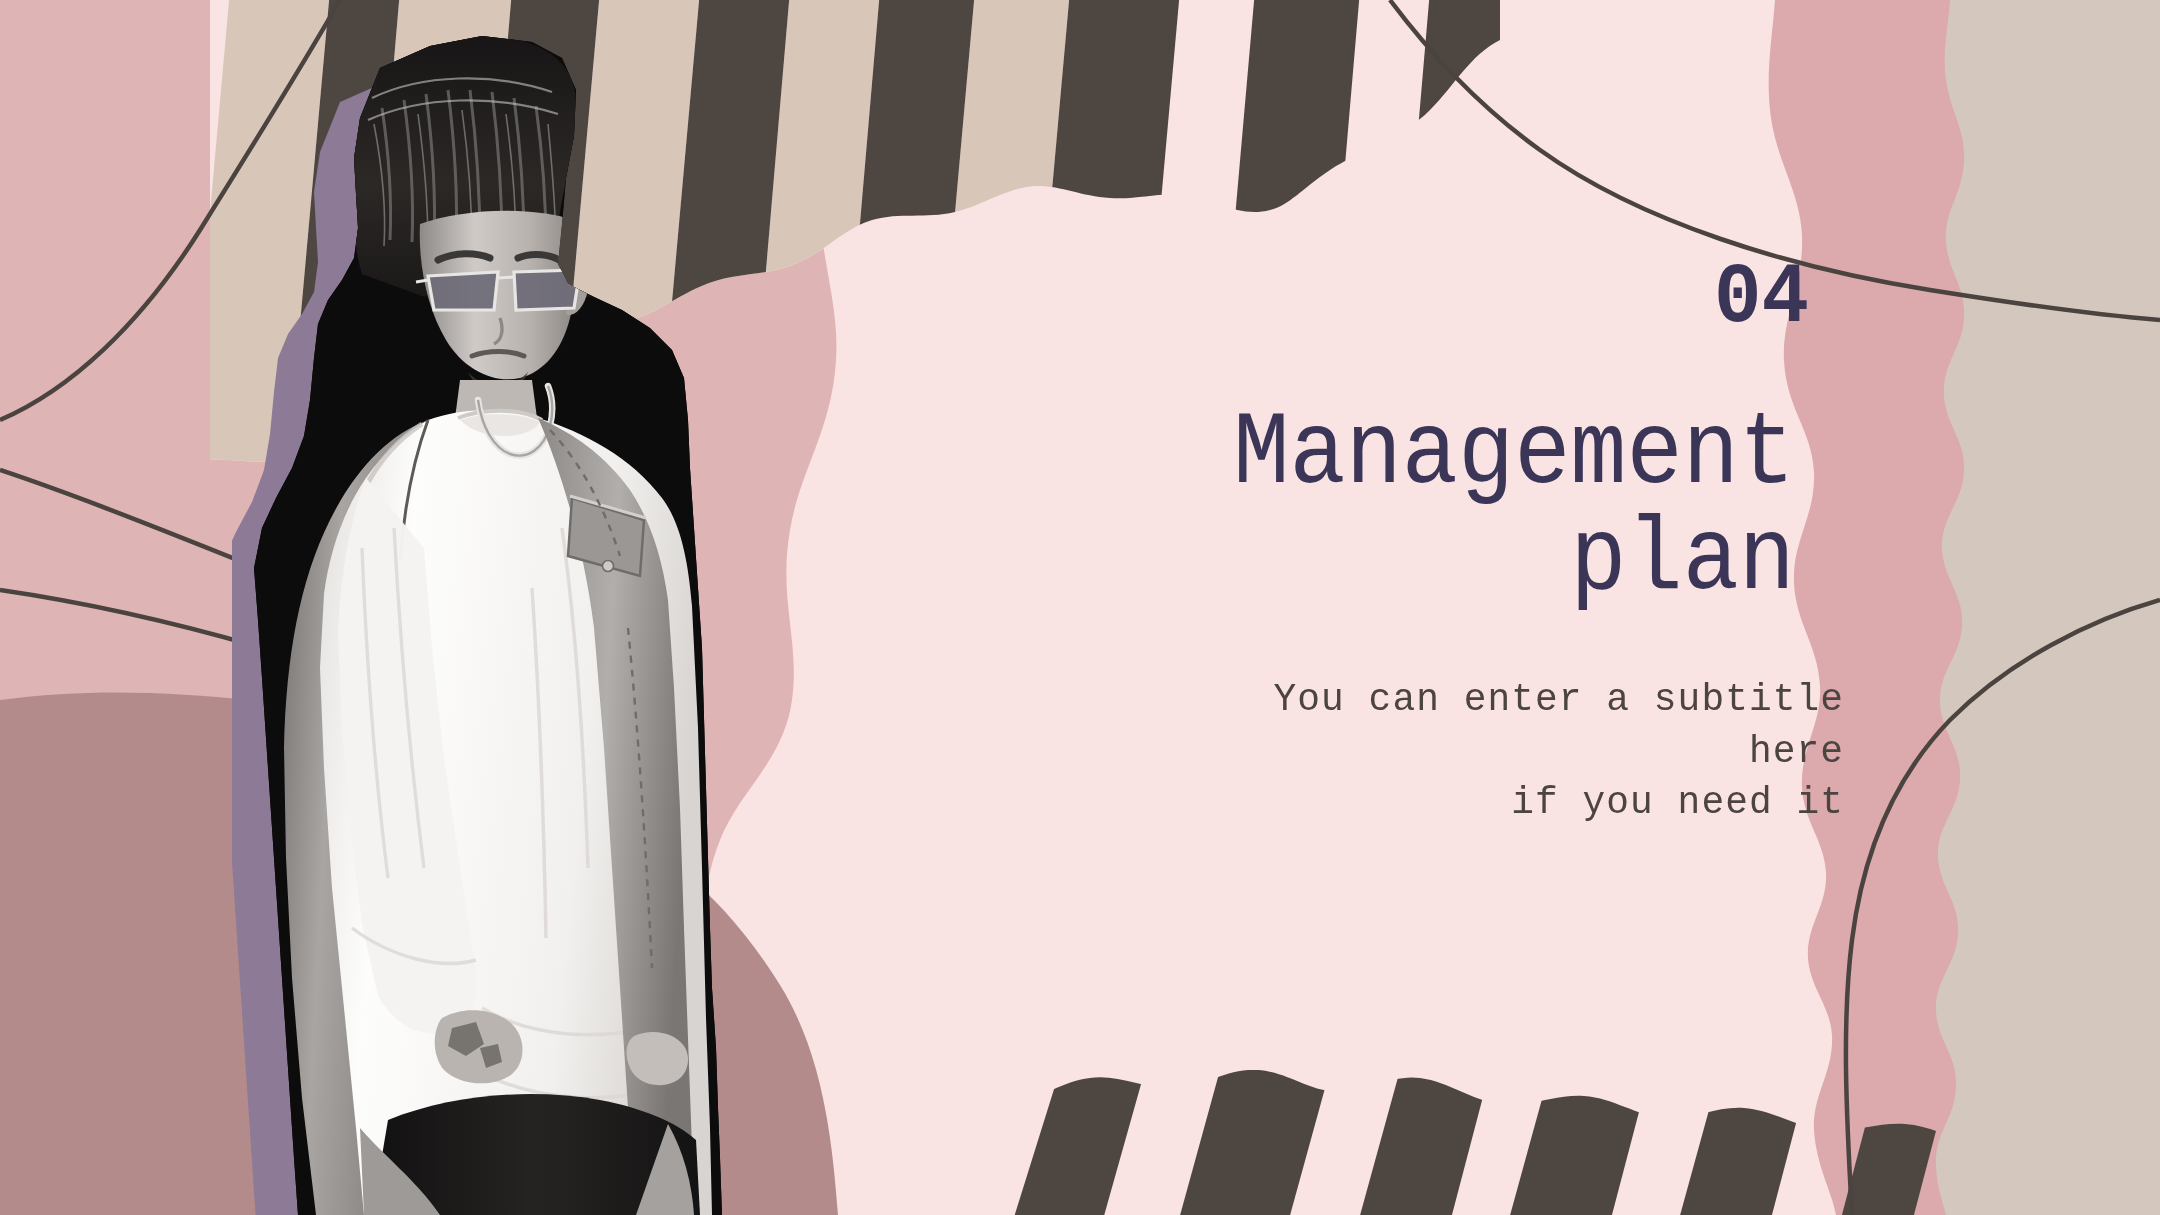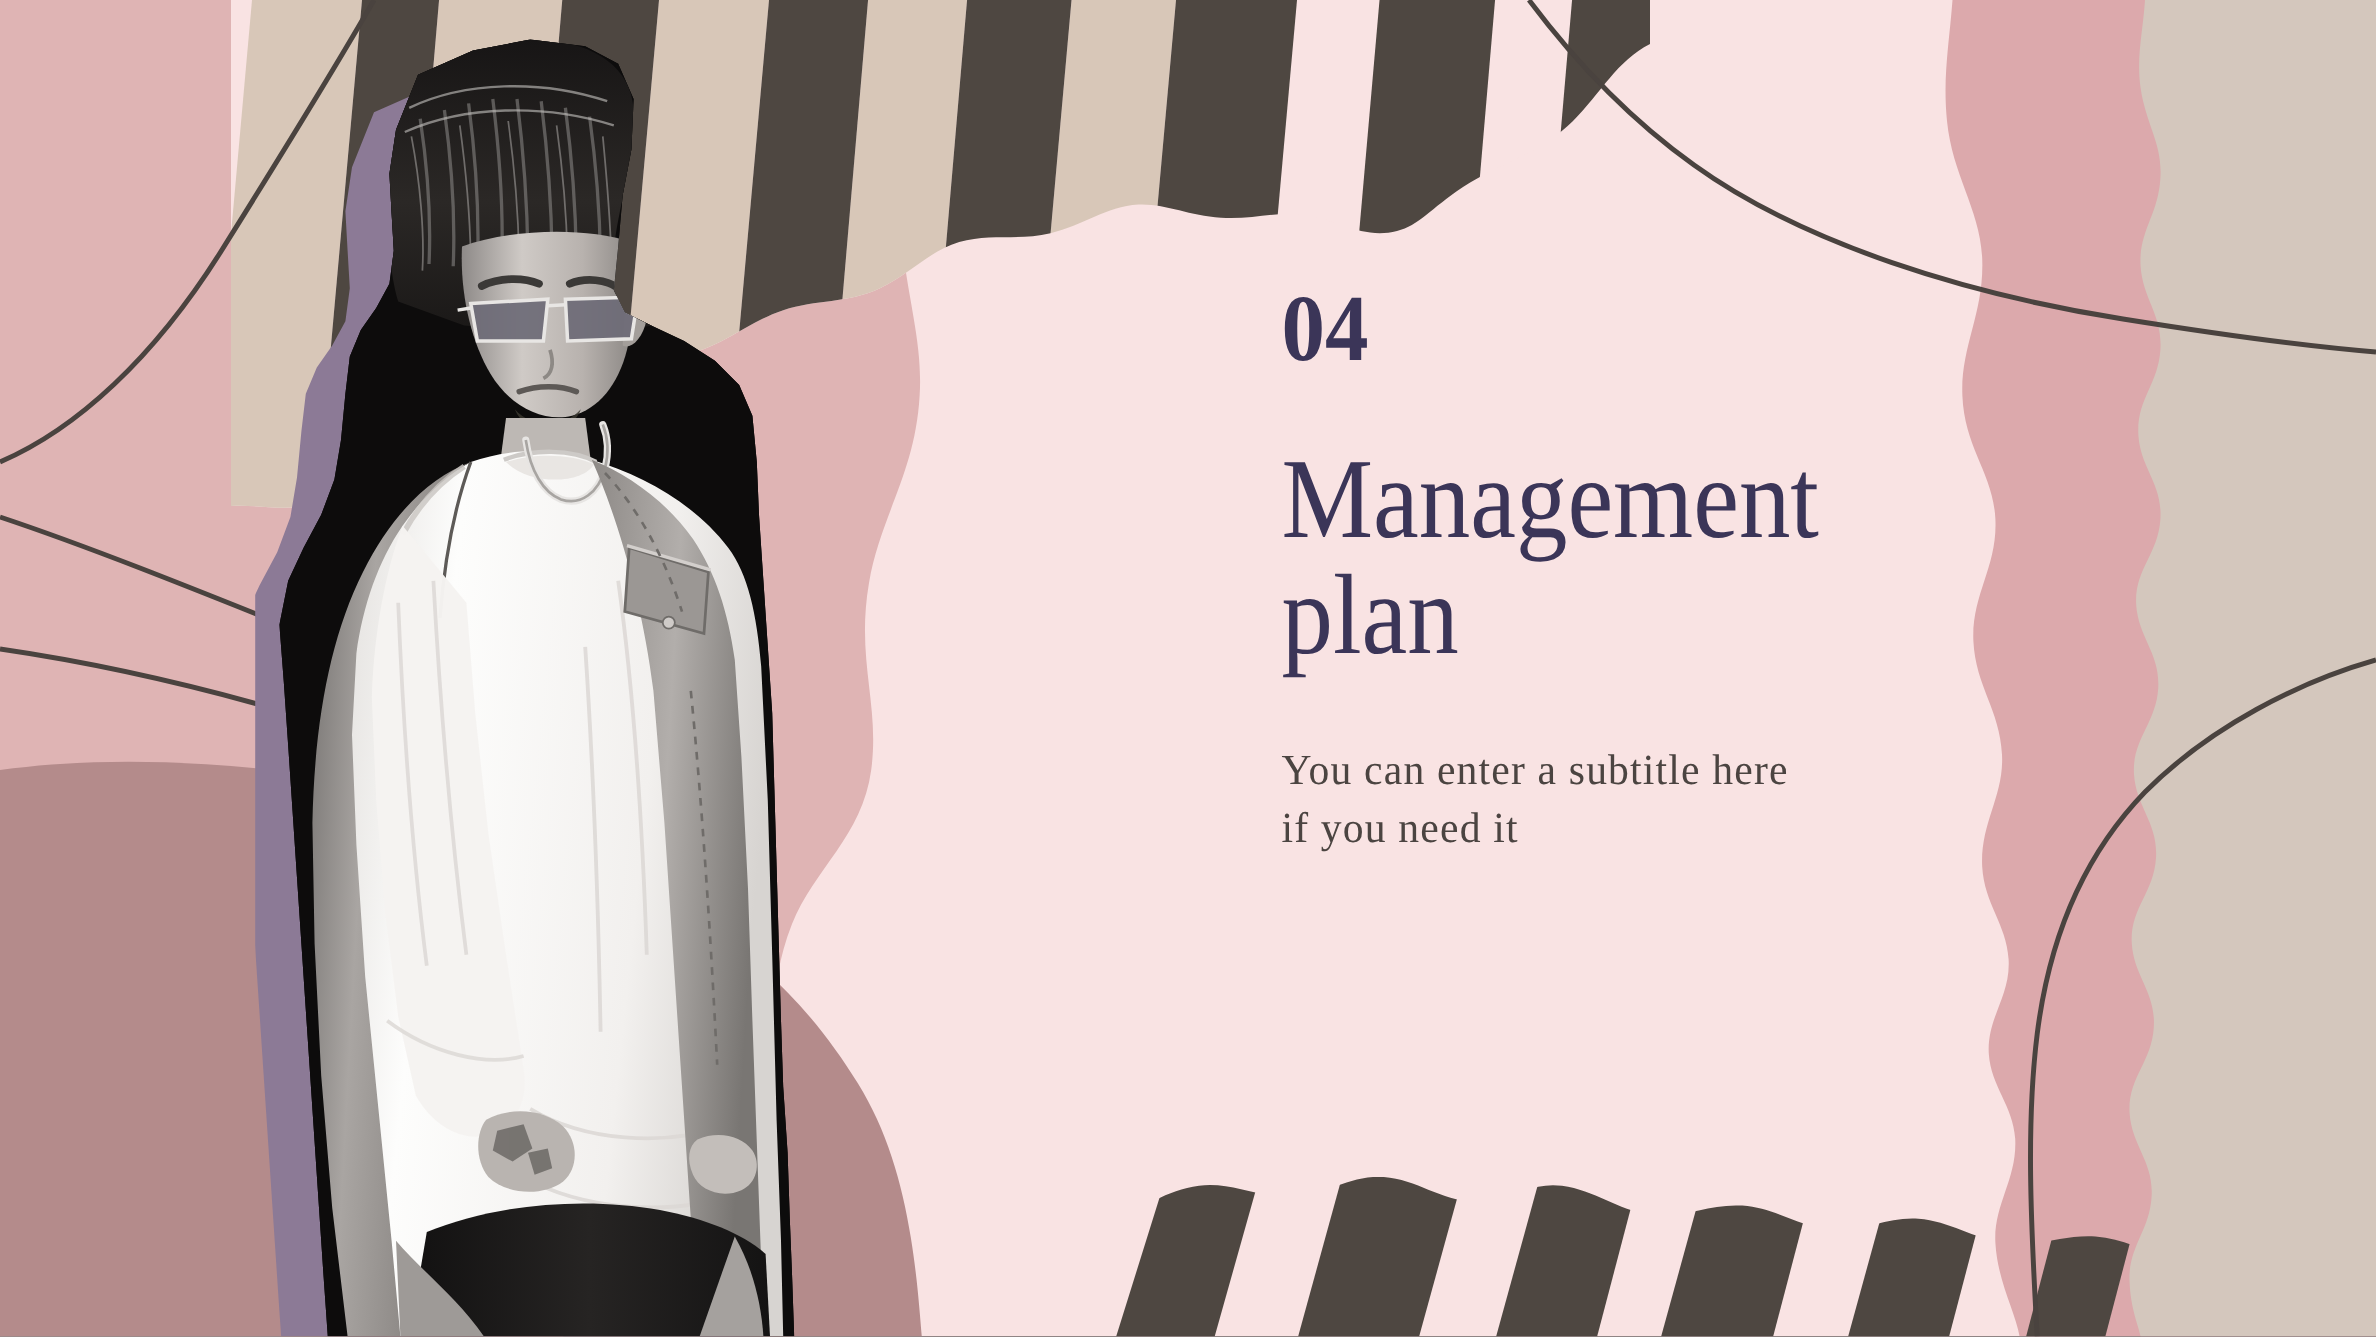--- a/index.html
+++ b/index.html
@@ -4,21 +4,22 @@
 <title>Management plan — Section slide</title>
 <style>
   html,body{margin:0;padding:0;background:#222;}
   *{box-sizing:border-box;}
 
   #slide{
     position:relative;
     width:2160px;height:1215px;
     overflow:hidden;
     background:#f9e3e3;
-    font-family:Liberation Serif, serif;
+    font-family:Liberation Mono, monospace;
+    text-align:right;
   }
 
   .layer{position:absolute;top:0;left:0;width:2160px;height:1215px;}
   .layer svg{display:block;width:2160px;height:1215px;}
 
   
   #text-block{
     position:absolute;
     left:1165px; top:255px;
     width:700px;

